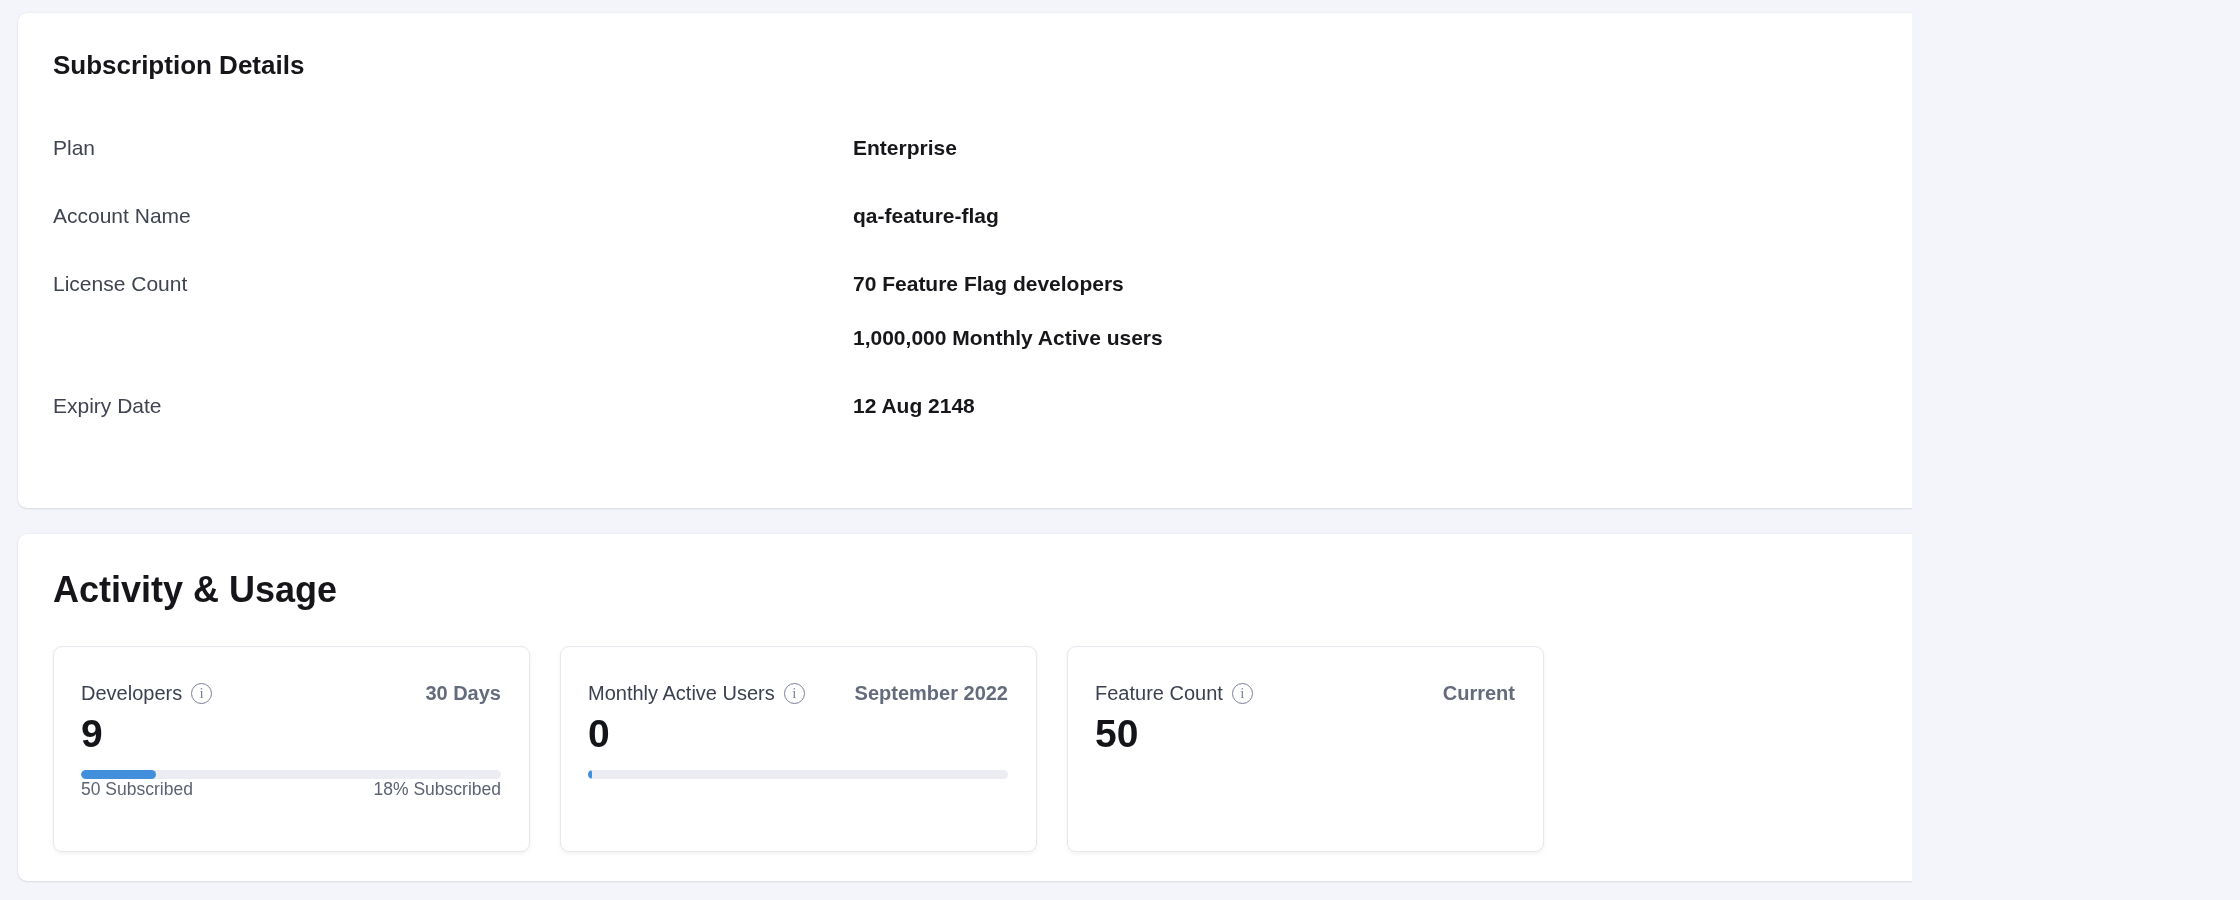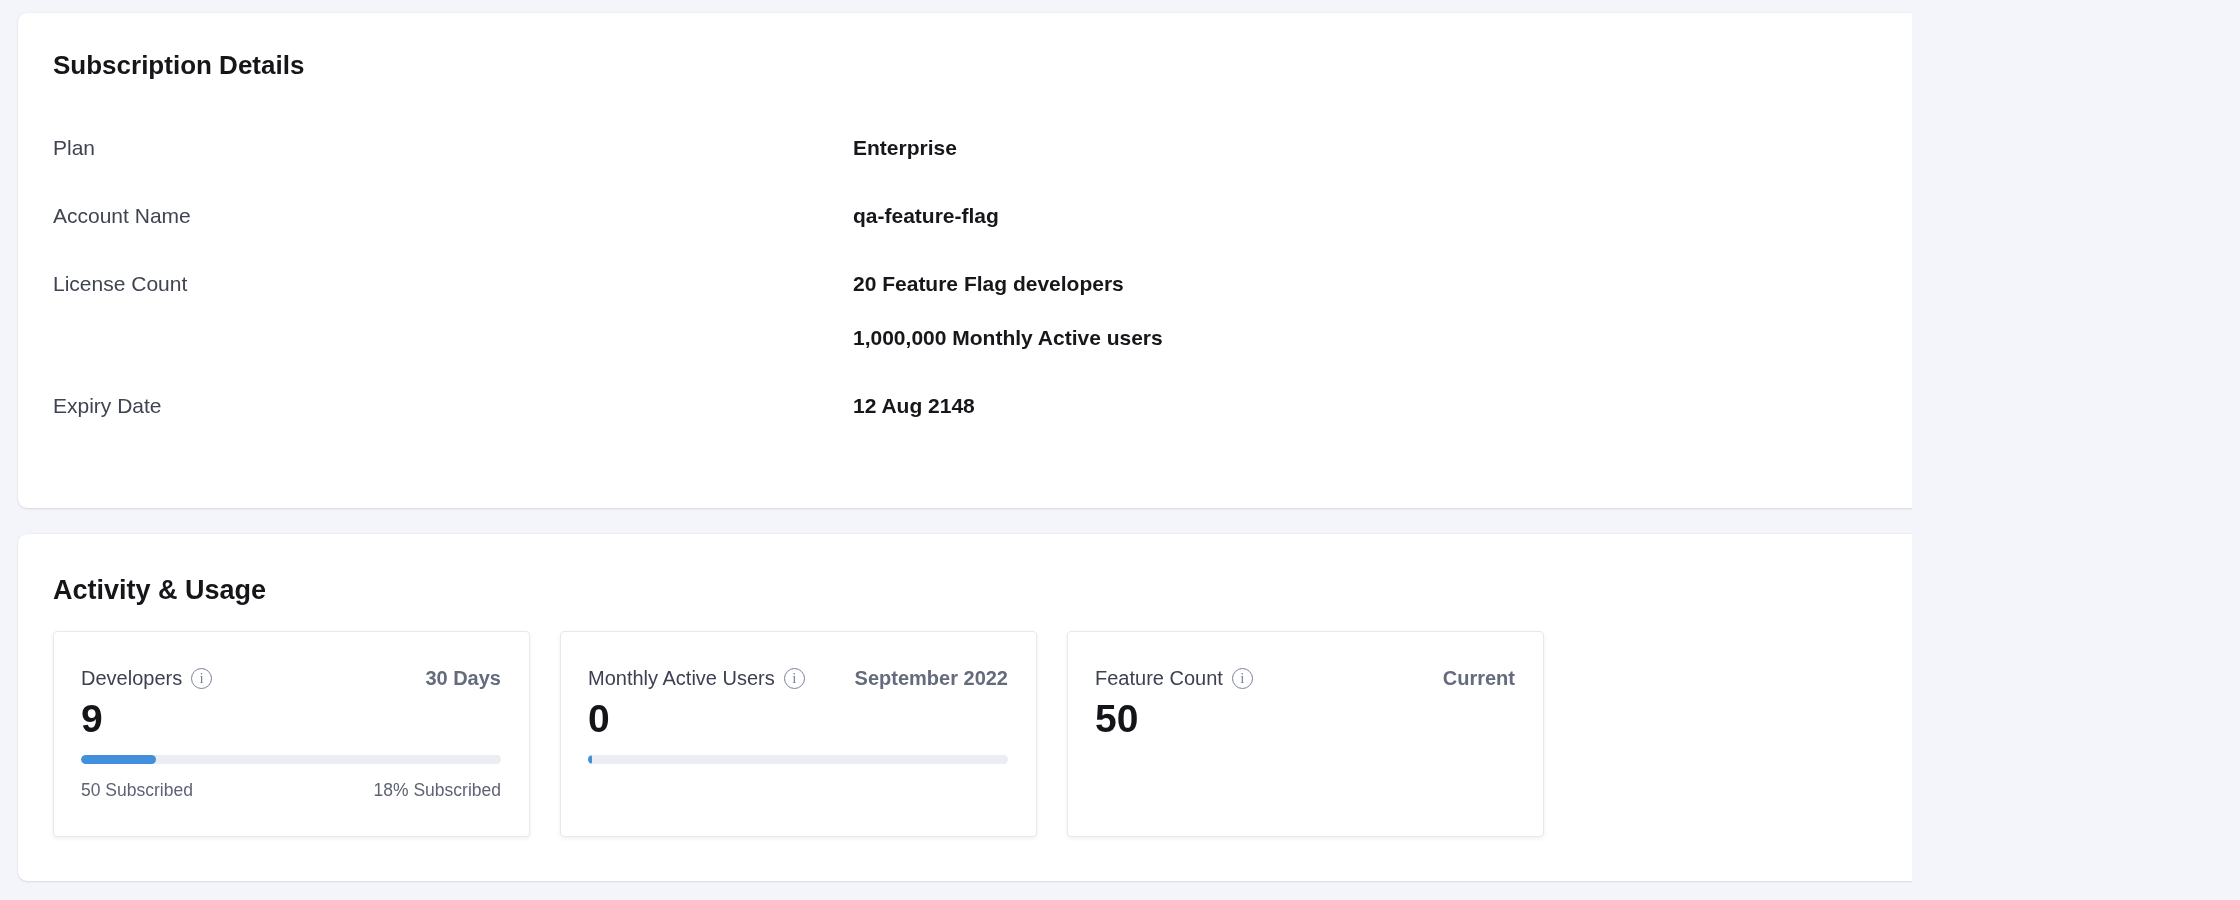--- a/index.html
+++ b/index.html
@@ -36,22 +36,22 @@
     padding: 40px 40px 0 35px;
   }
   .card-title {
     font-size: 26px;
     line-height: 32px;
     font-weight: 600;
     color: #16161a;
     margin: 0 0 52px 0;
   }
   #activity-card .card-title {
-    font-size: 27px;
-    margin-bottom: 25px;
+    font-size: 36px;
+    margin-bottom: 40px;
   }
   .detail-row {
     display: flex;
     align-items: flex-start;
     margin-bottom: 38px;
     font-size: 21px;
     line-height: 30px;
   }
   .detail-label {
     width: 800px;
@@ -68,21 +68,21 @@
   }
   .usage-grid {
     display: flex;
     gap: 30px;
   }
   .usage-card {
     width: 477px;
     height: 206px;
     background: #ffffff;
     border: 1px solid #e6e8ee;
-    border-radius: 4px;
+    border-radius: 9px;
     box-shadow: 0 2px 4px rgba(31, 33, 41, 0.06);
     box-sizing: border-box;
     padding: 34px 28px 0 27px;
   }
   .usage-header {
     display: flex;
     justify-content: space-between;
     align-items: center;
     font-size: 20px;
     line-height: 24px;
@@ -128,21 +128,20 @@
     position: relative;
   }
   .progress-fill {
     height: 100%;
     border-radius: 5px;
     background: #428fdc;
   }
   .usage-footer {
     display: flex;
     justify-content: space-between;
-    margin-top: 16px;
     font-size: 17.5px;
     line-height: 21px;
     color: #5c6373;
     gap: 24px;
   }
 </style>
 </head>
 <body>
 
 <div class="page">
@@ -160,21 +159,21 @@
     <div class="detail-row">
       <div class="detail-label">Account Name</div>
       <div class="detail-values">
         <div class="detail-value-line">qa-feature-flag</div>
       </div>
     </div>
 
     <div class="detail-row">
       <div class="detail-label">License Count</div>
       <div class="detail-values">
-        <div class="detail-value-line">20 Feature Flag developers</div>
+        <div class="detail-value-line">70 Feature Flag developers</div>
         <div class="detail-value-line">1,000,000 Monthly Active users</div>
       </div>
     </div>
 
     <div class="detail-row">
       <div class="detail-label">Expiry Date</div>
       <div class="detail-values">
         <div class="detail-value-line">12 Aug 2148</div>
       </div>
     </div>

